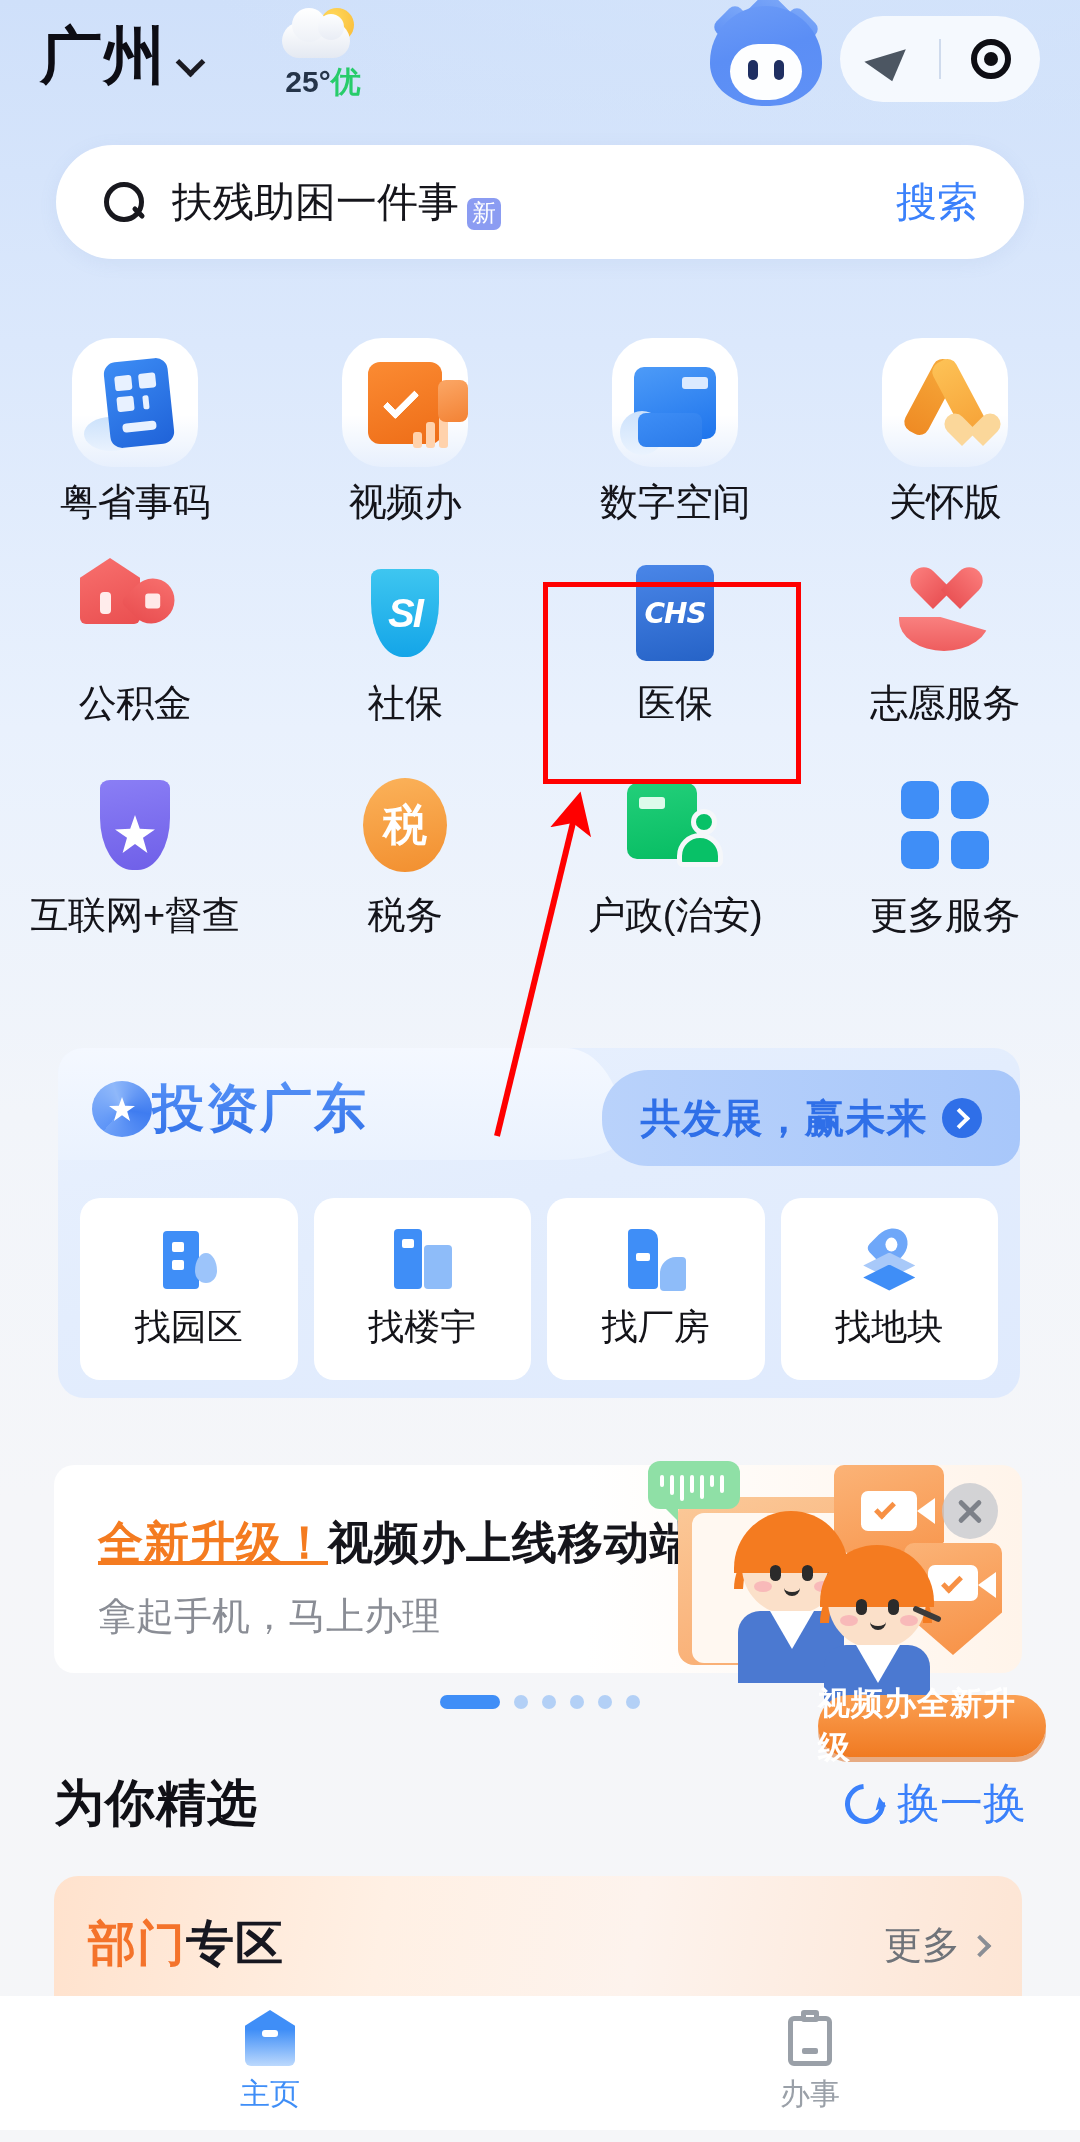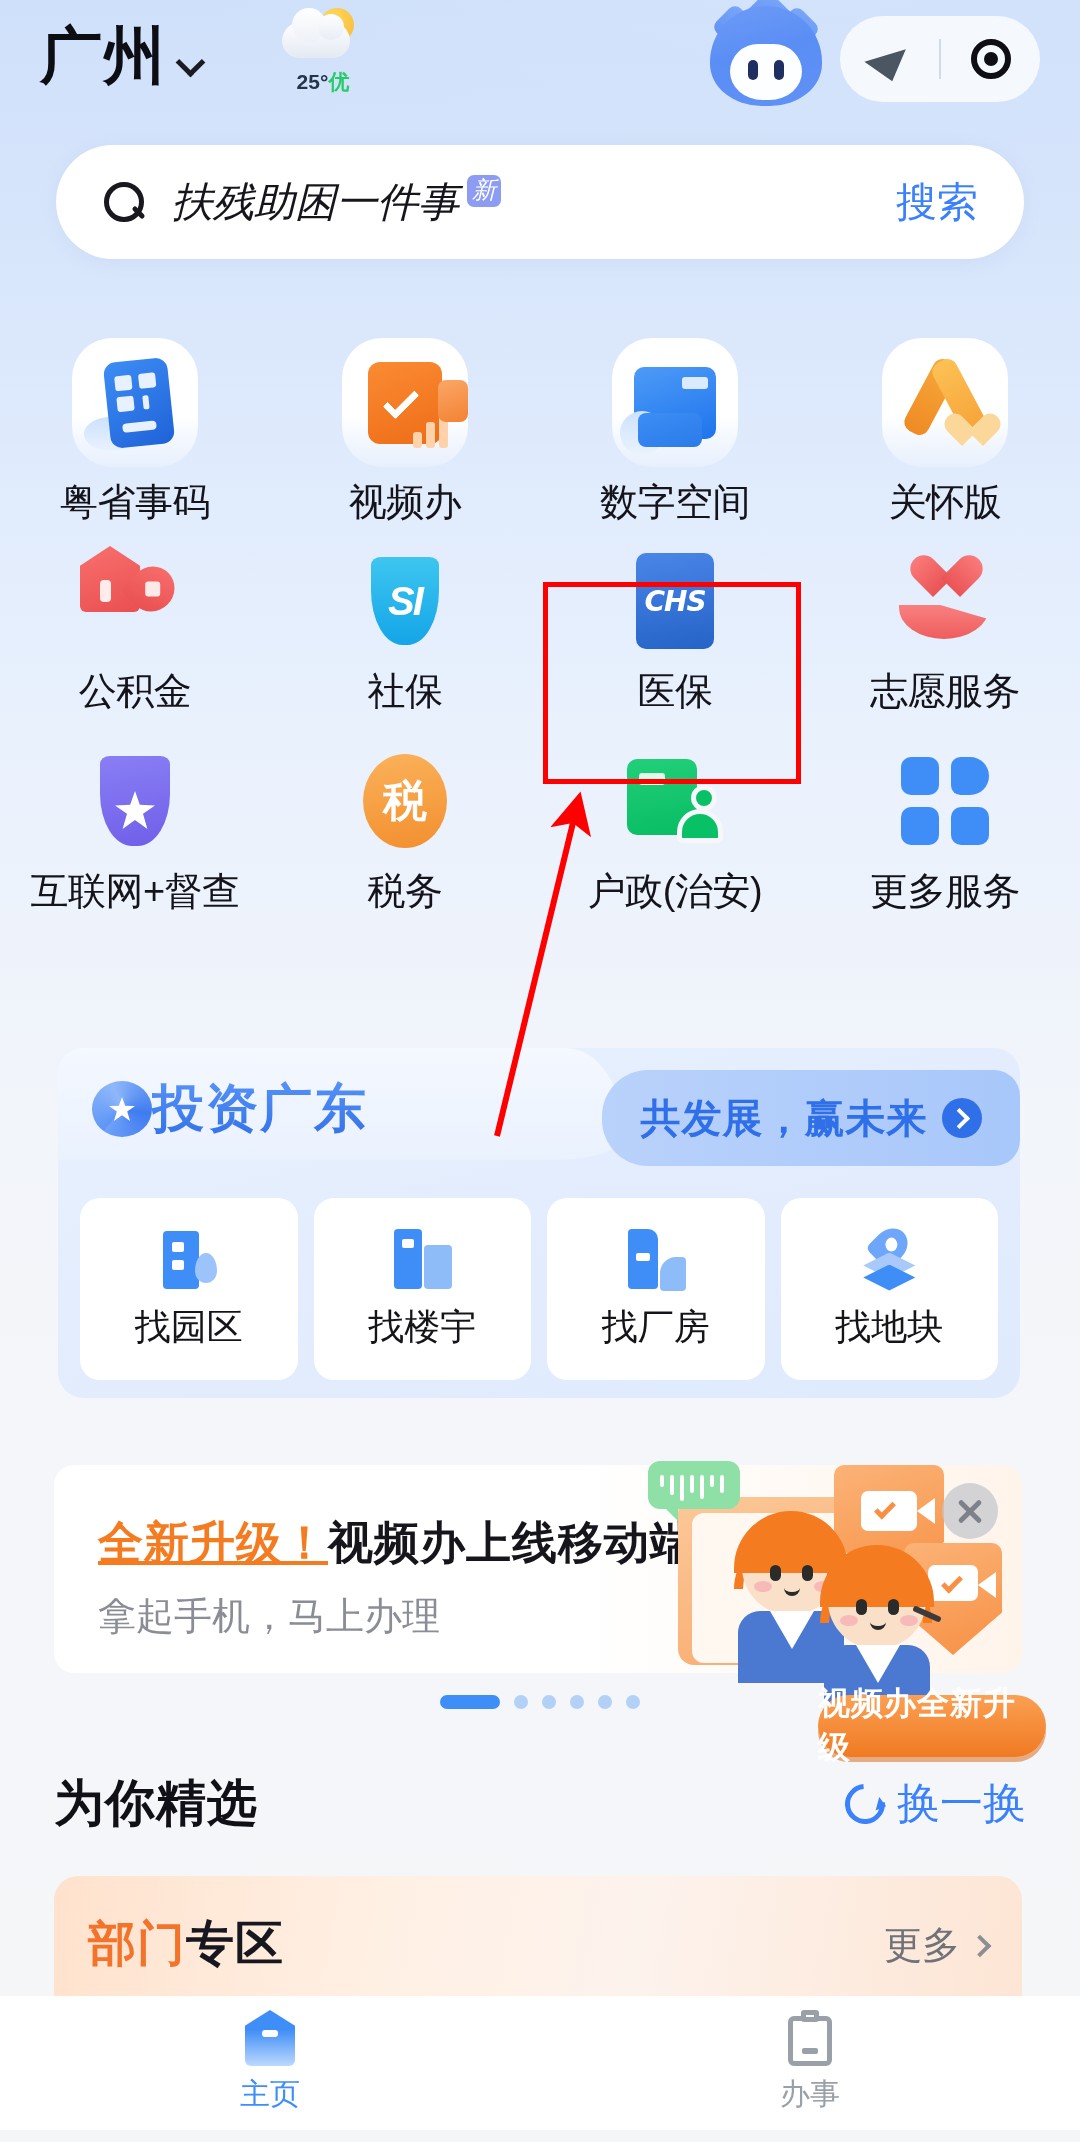--- a/index.html
+++ b/index.html
@@ -50,21 +50,21 @@
   .wx-cloud::before {
     content: ""; position: absolute; left: 10px; top: -14px;
     width: 34px; height: 34px; border-radius: 50%;
     background: linear-gradient(180deg,#ffffff,#eef1f7);
   }
   .wx-cloud::after {
     content: ""; position: absolute; right: 6px; top: -8px;
     width: 26px; height: 26px; border-radius: 50%;
     background: linear-gradient(180deg,#fdfeff,#e9edf5);
   }
-  .wx-text { font-size: 21px; font-weight: 700; white-space: nowrap; margin-top: 8px; }
+  .wx-text { font-size: 30px; font-weight: 700; white-space: nowrap; margin-top: 2px; }
   .wx-temp { color: #253449; }
   .wx-aqi { color: #27cc6a; }
 
   .mascot { position: absolute; left: 710px; top: 6px; width: 112px; height: 106px; }
   .m-hair {
     position: absolute; left: 0; top: 0; width: 112px; height: 100px;
     background: linear-gradient(165deg, #6d9cf7 0%, #5b8ef5 45%, #5f91f6 100%);
     border-radius: 52% 52% 48% 48% / 58% 58% 44% 44%;
   }
   .m-spike {
@@ -119,33 +119,33 @@
     content: ""; position: absolute; left: 2px; top: 2px;
     width: 30px; height: 30px; border: 5px solid #18181e; border-radius: 50%;
   }
   .s-icon::after {
     content: ""; position: absolute; left: 29px; top: 30px;
     width: 15px; height: 5px; background: #18181e; border-radius: 3px;
     transform: rotate(45deg);
   }
   .s-text {
     margin-left: 26px; font-size: 41px; color: #15151b; white-space: nowrap;
-    display: flex; align-items: flex-start; font-style: italic;
+    display: flex; align-items: flex-end;
   }
   .s-badge {
     margin-left: 8px; background: #8b9cf2; color: #fff;
     font-size: 24px; padding: 3px 5px 5px 5px; border-radius: 7px; line-height: 1;
   }
   .s-btn { margin-left: auto; font-size: 41px; color: #3b81fb; white-space: nowrap; }
 
   
   .grid {
     position: absolute; left: 0; top: 320px; width: 1080px;
     display: grid; grid-template-columns: repeat(4, 1fr);
-    row-gap: 0;
+    row-gap: 12px;
   }
   .cell {
     display: flex; flex-direction: column; align-items: center;
     padding-top: 18px; height: 208px;
   }
   .cell.row2, .cell.row3 { height: 200px; }
   .ic { width: 110px; height: 110px; position: relative; }
   .cell-label {
     font-size: 38px; color: #14141a; margin-top: 10px; white-space: nowrap;
     letter-spacing: -0.5px;

